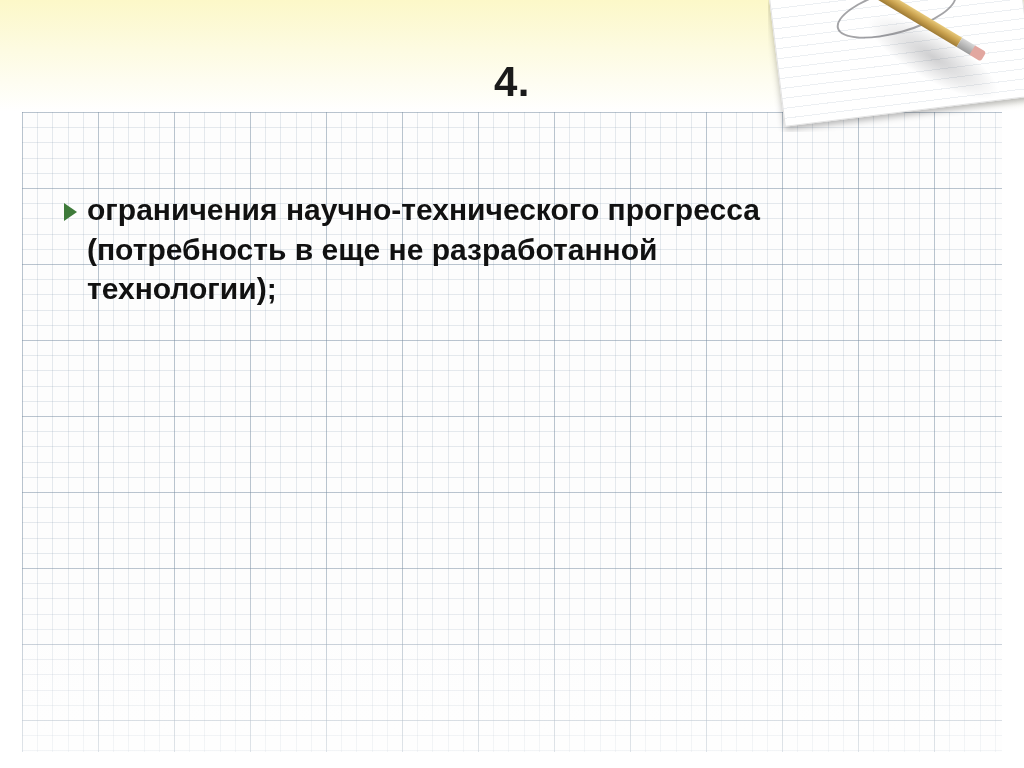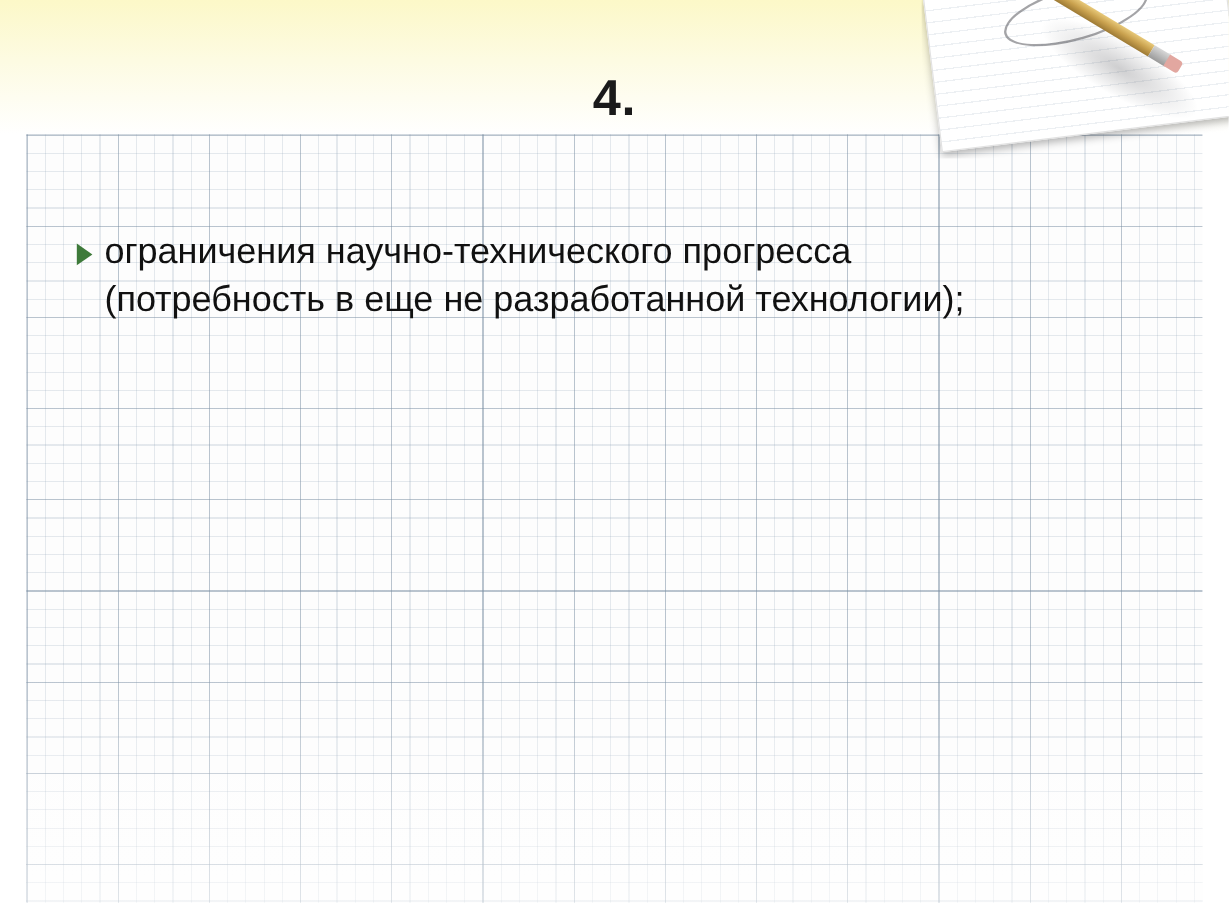--- a/index.html
+++ b/index.html
@@ -90,21 +90,21 @@
     margin-right: 10px;
     width: 0;
     height: 0;
     border-left: 13px solid #3e7a3a;
     border-top: 9px solid transparent;
     border-bottom: 9px solid transparent;
   }
   .bullet-text {
     flex: 1 1 auto;
     font-size: 30px;
-    font-weight: normal;
+    font-weight: bold;
     line-height: 1.32;
     color: #111111;
   }
 
   
   .notepad {
     position: absolute;
     left: 768px;
     top: -18px;
     width: 262px;

